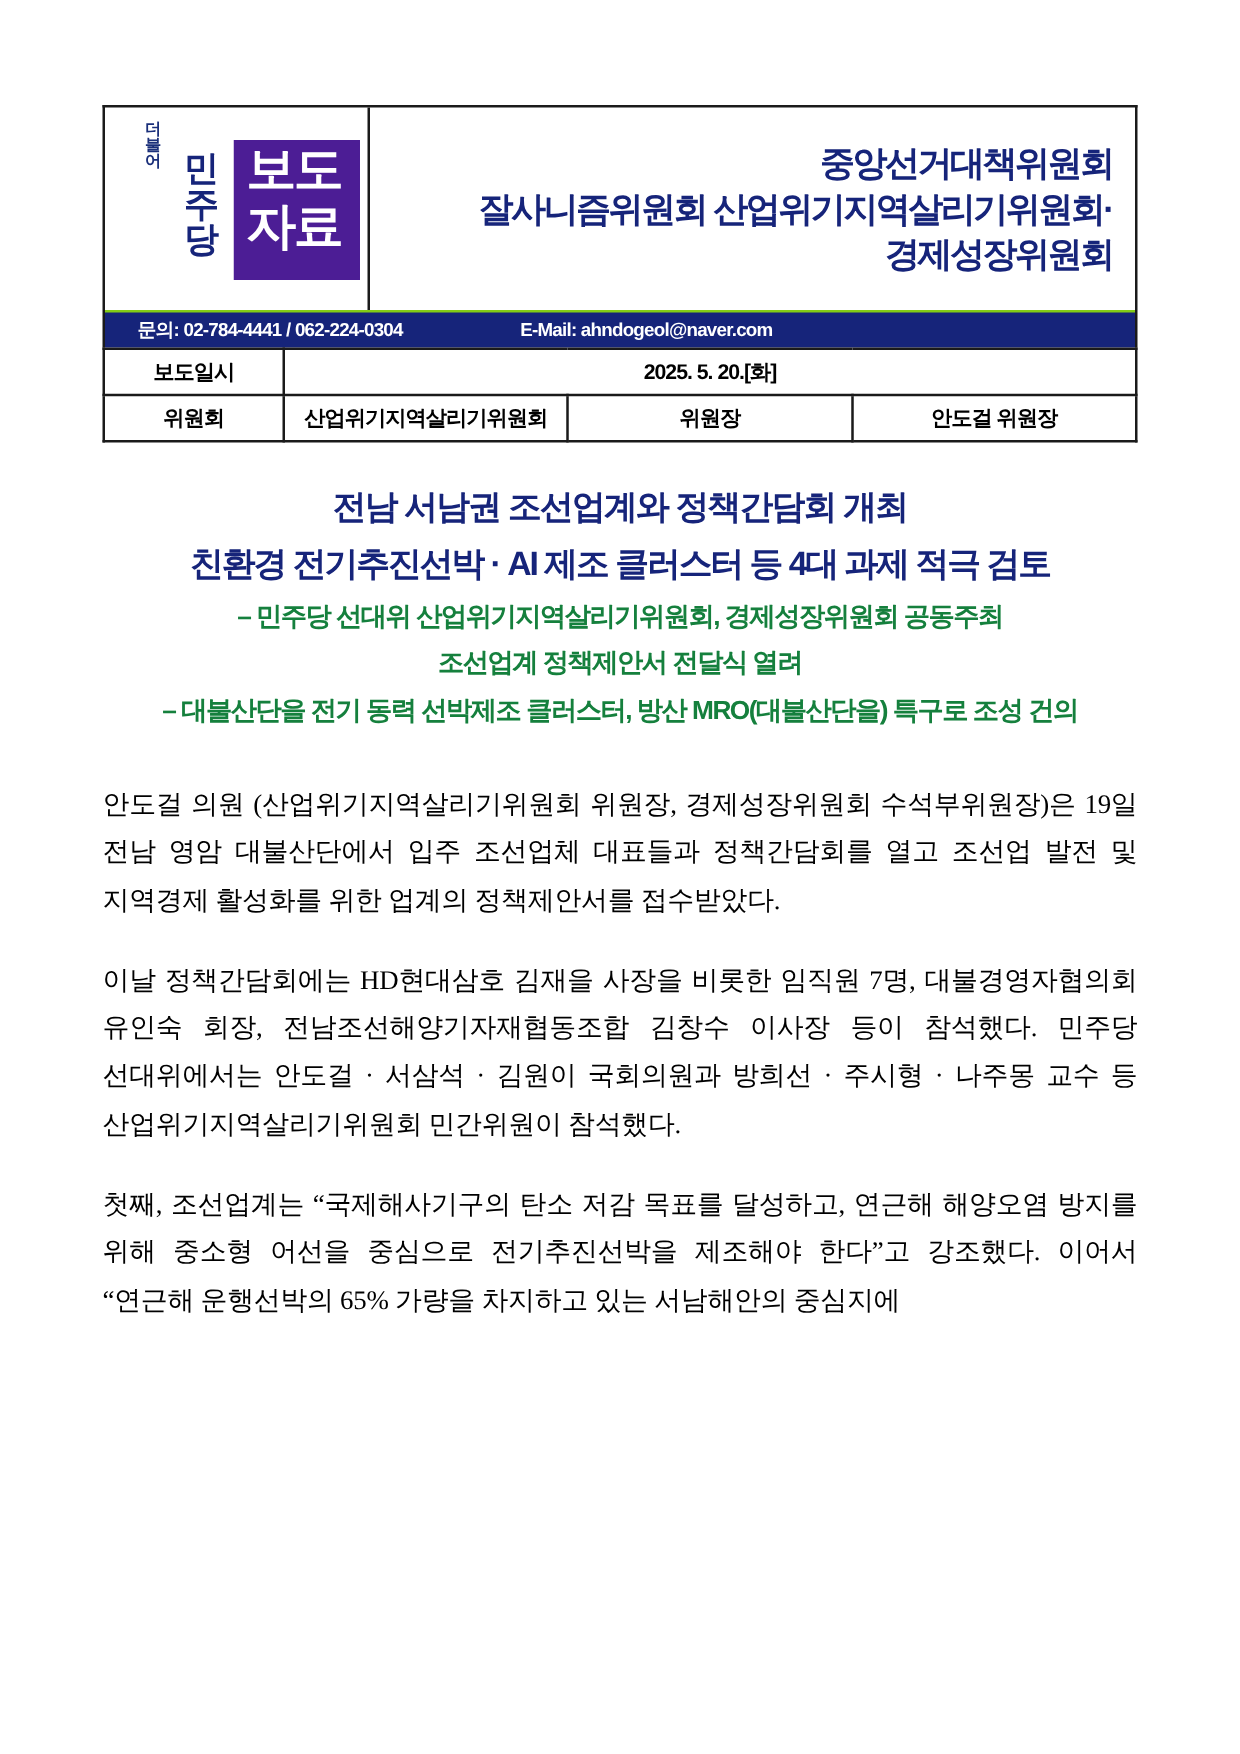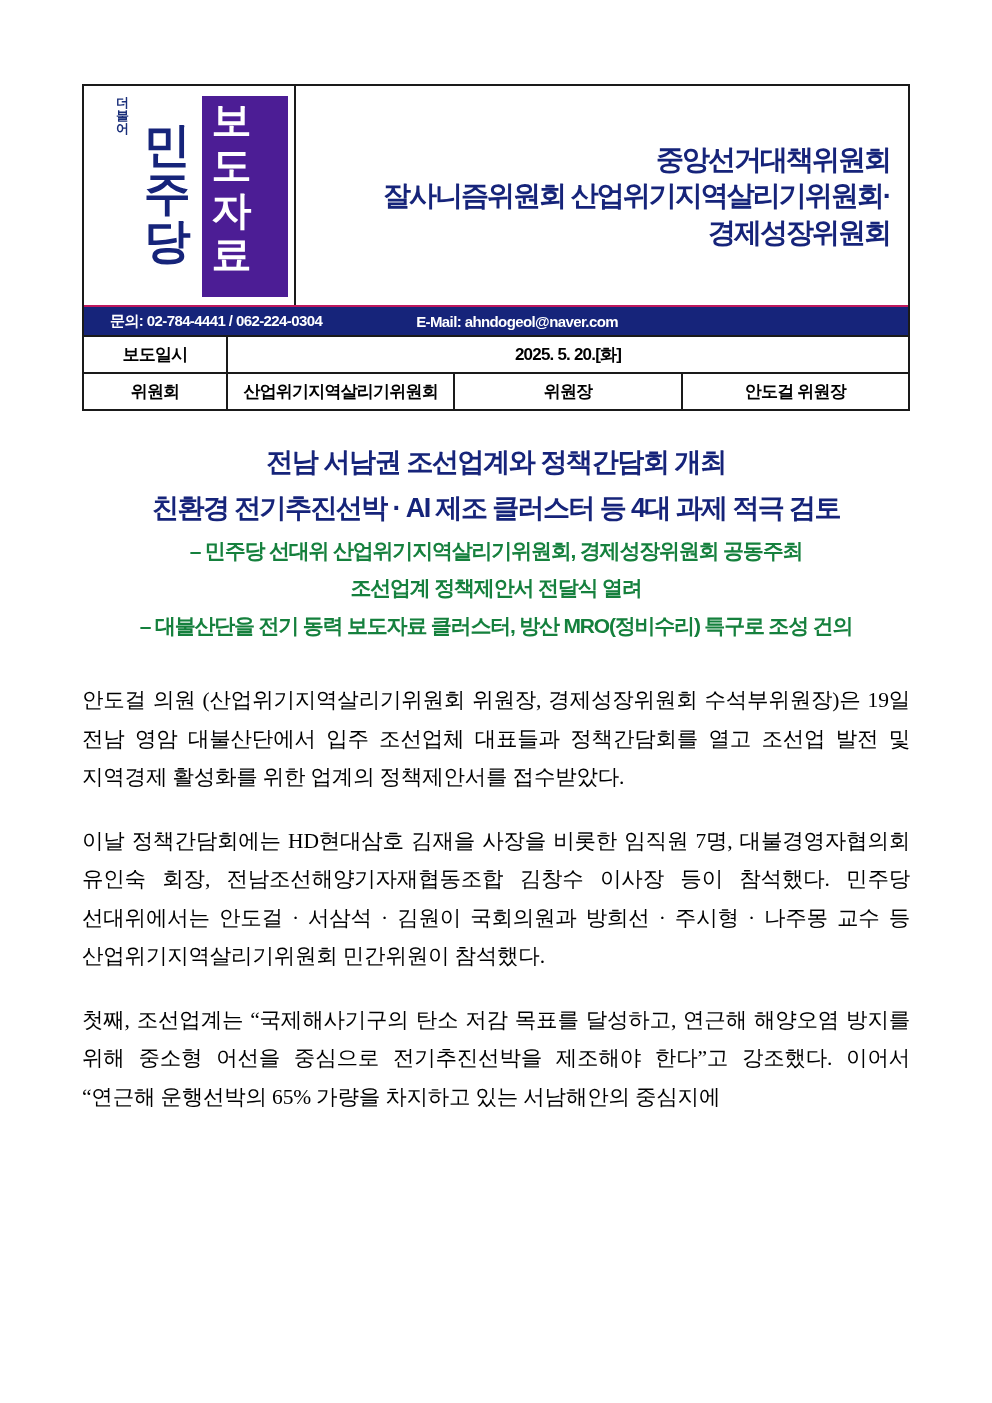--- a/index.html
+++ b/index.html
@@ -51,21 +51,21 @@
     font-weight: bold;
     color: #1a2f7a;
     letter-spacing: -1px;
     line-height: 1;
     margin-bottom: 1px;
     align-self: flex-start;
     margin-left: 26px;
   }
   .logo-main {
     font-family: "Liberation Sans", sans-serif;
-    font-size: 47px;
+    font-size: 28px;
     font-weight: bold;
     color: #16247a;
     letter-spacing: -3px;
     line-height: 1.02;
     margin-bottom: 8px;
     margin-left: 12px;
   }
   .logo-badge {
     font-family: "Liberation Sans", sans-serif;
     font-size: 40px;
@@ -96,21 +96,21 @@
     letter-spacing: -2px;
     line-height: 1.3;
     white-space: nowrap;
   }
 
   .contact-bar {
     background: #16247a;
     color: #ffffff;
     display: flex;
     align-items: center;
-    border-top: 2px solid #be185d;
+    border-top: 2px solid #84cc16;
     height: 28px;
     font-family: "Liberation Sans", sans-serif;
     font-size: 15px;
     font-weight: bold;
     letter-spacing: -0.6px;
   }
   .contact-phone { padding-left: 26px; }
   .contact-email { padding-left: 94px; }
 
   table.meta {
@@ -215,21 +215,21 @@
         <td>안도걸 위원장</td>
       </tr>
     </tbody>
   </table>
 
   <div class="titles">
     <div class="title-1">전남 서남권 조선업계와 정책간담회 개최</div>
     <div class="title-2">친환경 전기추진선박 · AI 제조 클러스터 등 4대 과제 적극 검토</div>
     <div class="subtitle">– 민주당 선대위 산업위기지역살리기위원회, 경제성장위원회 공동주최</div>
     <div class="subtitle">조선업계 정책제안서 전달식 열려</div>
-    <div class="subtitle">– 대불산단을 전기 동력 보도자료 클러스터, 방산 MRO(정비수리) 특구로 조성 건의</div>
+    <div class="subtitle">– 대불산단을 전기 동력 선박제조 클러스터, 방산 MRO(대불산단을) 특구로 조성 건의</div>
   </div>
 
   <div class="body-text">
     <p class="para">안도걸 의원 (산업위기지역살리기위원회 위원장, 경제성장위원회 수석부위원장)은 19일 전남 영암 대불산단에서 입주 조선업체 대표들과 정책간담회를 열고 조선업 발전 및 지역경제 활성화를 위한 업계의 정책제안서를 접수받았다.</p>
     <p class="para">이날 정책간담회에는 HD현대삼호 김재을 사장을 비롯한 임직원 7명, 대불경영자협의회 유인숙 회장, 전남조선해양기자재협동조합 김창수 이사장 등이 참석했다. 민주당 선대위에서는 안도걸 · 서삼석 · 김원이 국회의원과 방희선 · 주시형 · 나주몽 교수 등 산업위기지역살리기위원회 민간위원이 참석했다.</p>
     <p class="para">첫째, 조선업계는 “국제해사기구의 탄소 저감 목표를 달성하고, 연근해 해양오염 방지를 위해 중소형 어선을 중심으로 전기추진선박을 제조해야 한다”고 강조했다. 이어서 “연근해 운행선박의 65% 가량을 차지하고 있는 서남해안의 중심지에</p>
   </div>
 
 </div>
 

